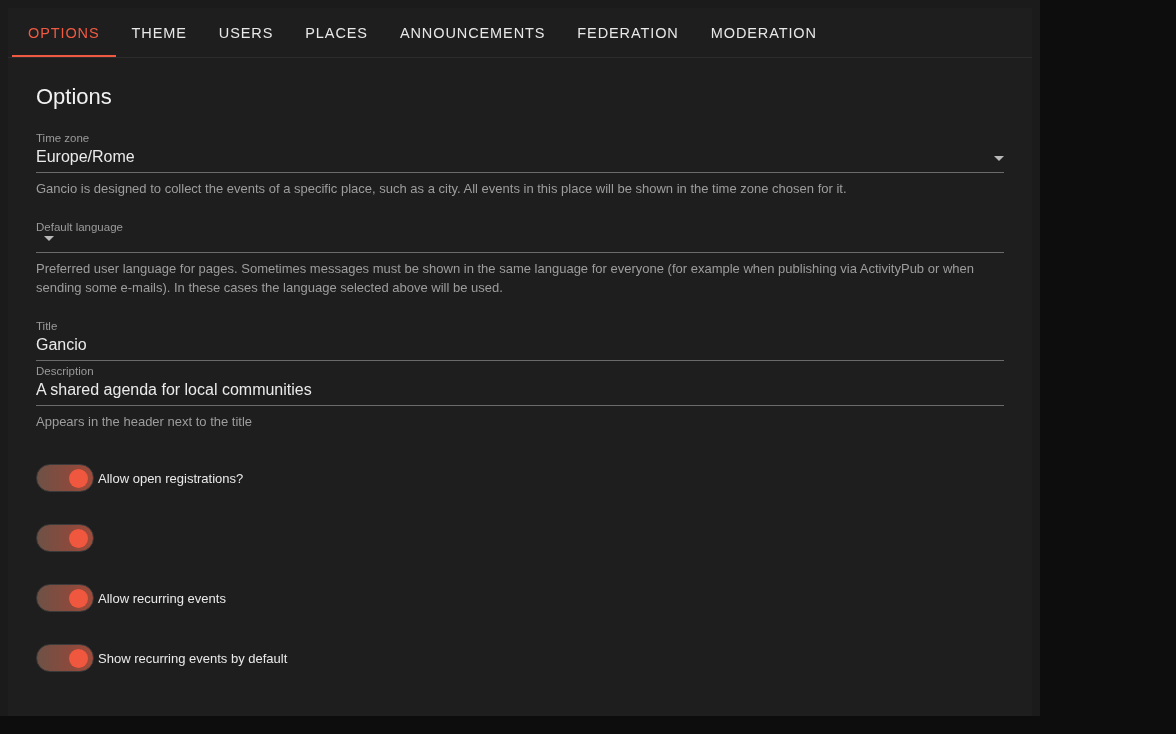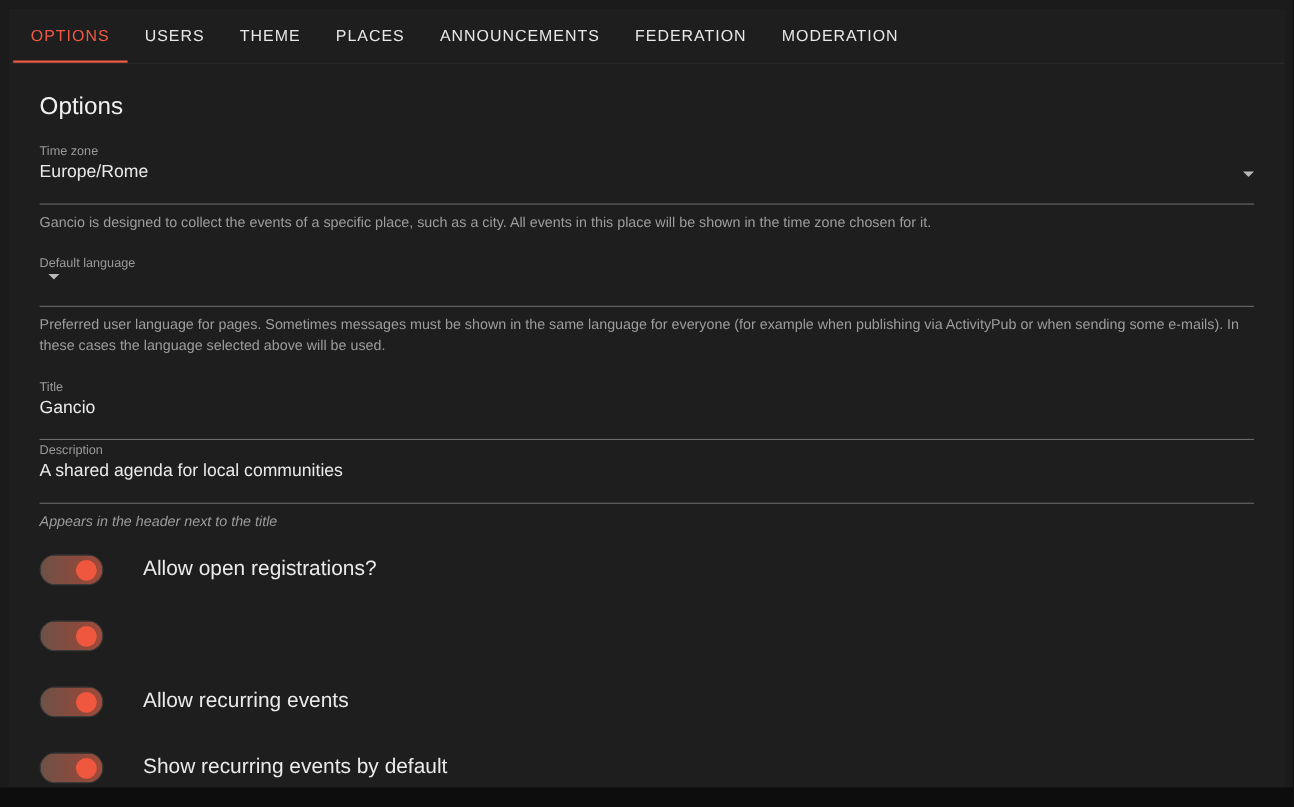--- a/index.html
+++ b/index.html
@@ -3,21 +3,21 @@
 <meta charset="utf-8">
 <style>
   * { box-sizing: border-box; }
   html, body {
     margin: 0;
     padding: 0;
     background: #0d0d0d;
     font-family: "Liberation Sans", sans-serif;
   }
   #app {
-    width: 1176px;
+    width: 1040px;
     height: 734px;
     position: relative;
     background: #1b1b1b;
     overflow: hidden;
   }
   .panel {
     position: absolute;
     left: 8px;
     right: 8px;
     top: 8px;
@@ -74,21 +74,21 @@
   }
   .field-label {
     font-size: 11.5px;
     color: #9a9a9a;
     margin-bottom: 3px;
   }
   .field-input-row {
     display: flex;
     align-items: flex-end;
     border-bottom: 1px solid #6a6a6a;
-    padding-bottom: 18px;
+    padding-bottom: 5px;
   }
   .field-value {
     flex: 1;
     font-size: 16px;
     color: #eaeaea;
     line-height: 20px;
     background: transparent;
     border: none;
     outline: none;
     font-family: "Liberation Sans", sans-serif;
@@ -103,21 +103,21 @@
     margin-left: 8px;
     cursor: pointer;
   }
   .hint {
     font-size: 13px;
     color: #9d9d9d;
     line-height: 1.5;
     margin: 6px 0 22px 0;
     max-width: 1112px;
   }
-  .hint.tight { margin-bottom: 20px; font-style: italic; }
+  .hint.tight { margin-bottom: 32px; }
   
   .toggle-row {
     display: flex;
     align-items: center;
     margin-bottom: 30px;
     height: 30px;
   }
   .switch {
     width: 58px;
     height: 28px;
@@ -131,47 +131,47 @@
   .knob {
     position: absolute;
     top: 4px;
     right: 5px;
     width: 19px;
     height: 19px;
     border-radius: 50%;
     background: #f0573f;
   }
   .toggle-label {
-    font-size: 19px;
+    font-size: 13px;
     color: #eaeaea;
-    margin-left: 36px;
+    margin-left: 4px;
   }
   .bottom-strip {
     position: absolute;
     bottom: 0;
     left: 0; right: 0;
     height: 18px;
     background: #0d0d0d;
   }
 </style>
 </head>
 <body>
 
 <div id="app">
   <div class="panel">
 
     <div class="tabbar">
       <div class="tab active">
           <span>OPTIONS</span>
         </div>
       <div class="tab">
+          <span>THEME</span>
+        </div>
+      <div class="tab">
           <span>USERS</span>
-        </div>
-      <div class="tab">
-          <span>THEME</span>
         </div>
       <div class="tab">
           <span>PLACES</span>
         </div>
       <div class="tab">
           <span>ANNOUNCEMENTS</span>
         </div>
       <div class="tab">
           <span>FEDERATION</span>
         </div>

